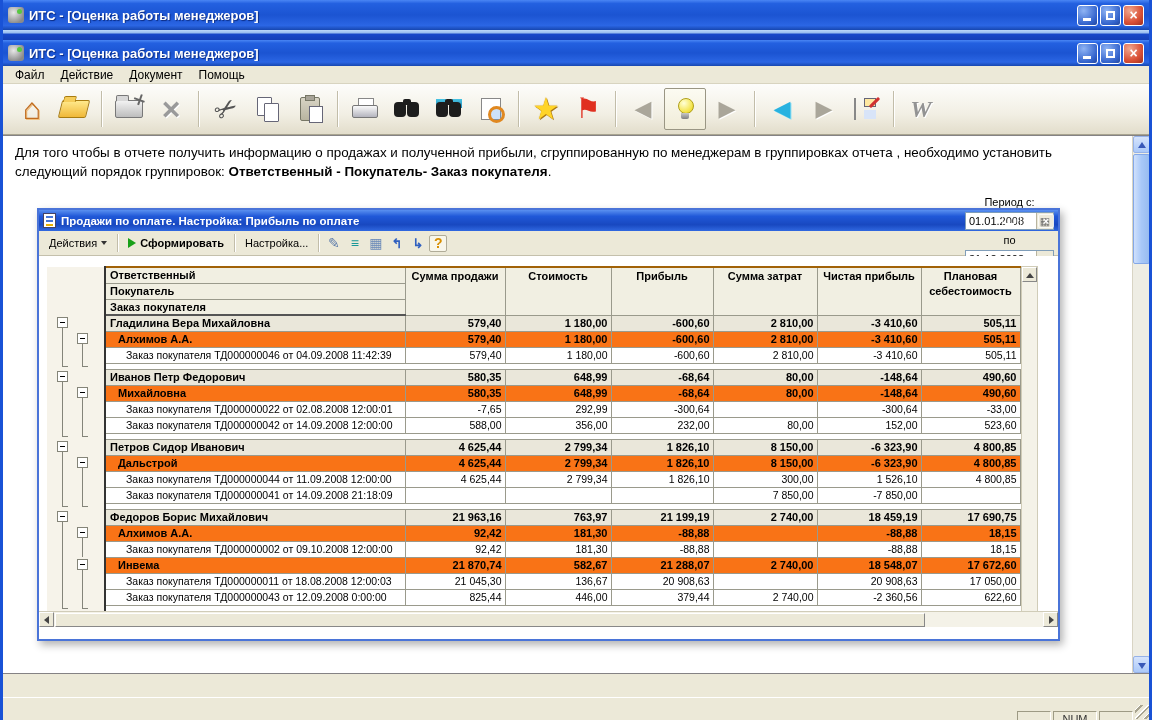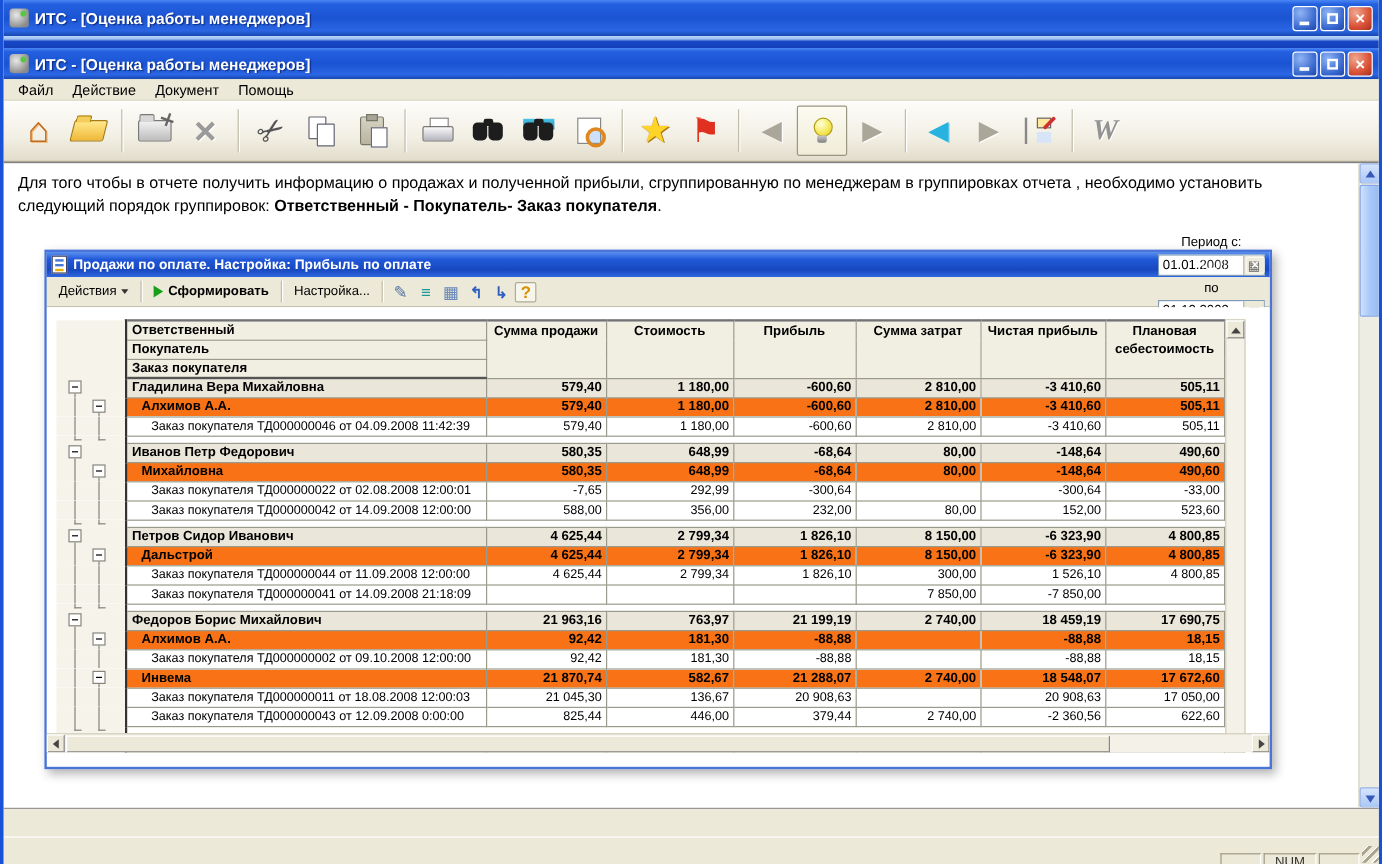--- a/index.html
+++ b/index.html
@@ -161,21 +161,21 @@
     display:flex; align-items:center; justify-content:center; font-size:11px; color:#555;}
   .morebtn { width:24px; height:18px; border:1px solid #b0ac98; background:linear-gradient(#fff,#e4dfcc);
     border-radius:2px; text-align:center; line-height:15px; font-size:11px; color:#444;}
 
   
   .r-body { position:relative; height:371px; background:#fff; overflow:hidden;}
   .tablewrap { position:absolute; left:8px; top:10px; display:flex; align-items:stretch; }
   table.rep { border-collapse:collapse; table-layout:fixed; font-size:11px; }
   table.rep td { height:16px; padding:0 3px; overflow:hidden; white-space:nowrap; }
   td.b { border:1px solid #9a9a8c; }
-  .hr td.b { border-top:2px solid #737373; }
+  .hr td.b { border-top:2px solid #a16207; }
   .gh { font-weight:bold; background:#f1efe2; padding-left:4px !important;}
   .vh { font-weight:bold; background:#f1efe2; text-align:center; vertical-align:top;
     padding-top:1px !important; white-space:normal !important; line-height:15px;}
   .hr3 td { border-bottom:2px solid #555; }
   td.tc { position:relative; background:#f6f3ea; border-right:2px solid #333; padding:0 !important;}
   tr.lvl1 td.lab, tr.lvl1 td.num { background:#eae7da; font-weight:bold;}
   tr.lvl2 td.lab, tr.lvl2 td.num { background:#f97316; font-weight:bold;}
   tr.lvl3 td.lab, tr.lvl3 td.num { background:#fff; font-size:10.5px;}
   td.lab.p1 { padding-left:4px !important;} td.lab.p2 { padding-left:12px !important;}
   td.lab.p3 { padding-left:20px !important;}

